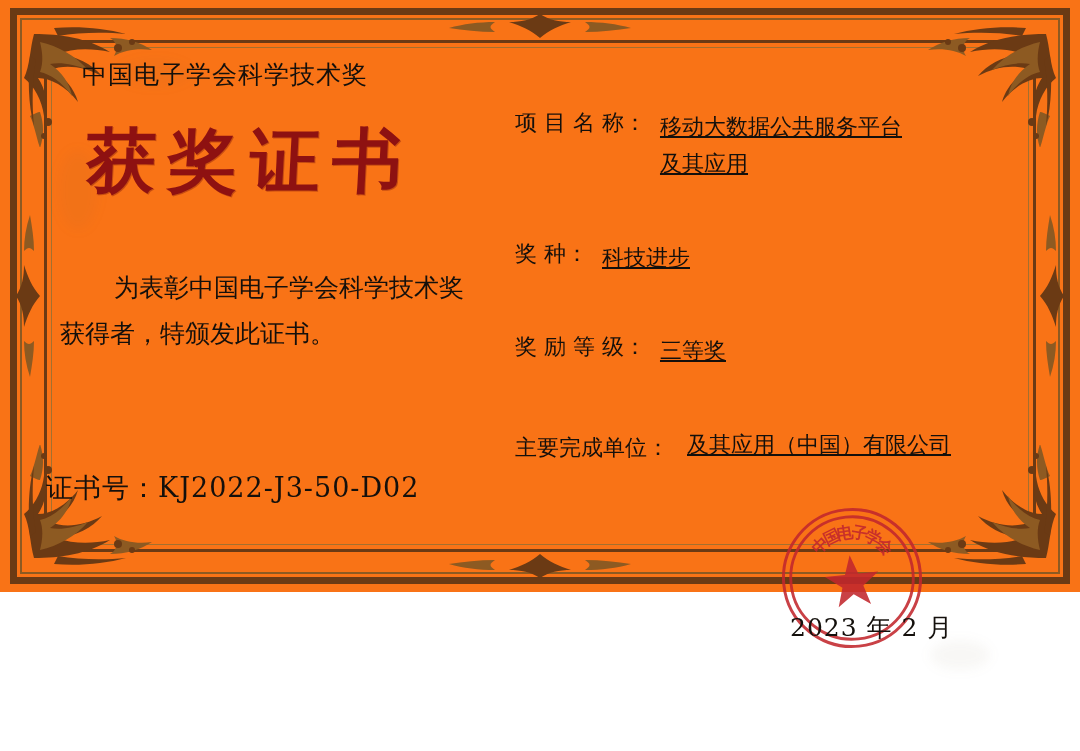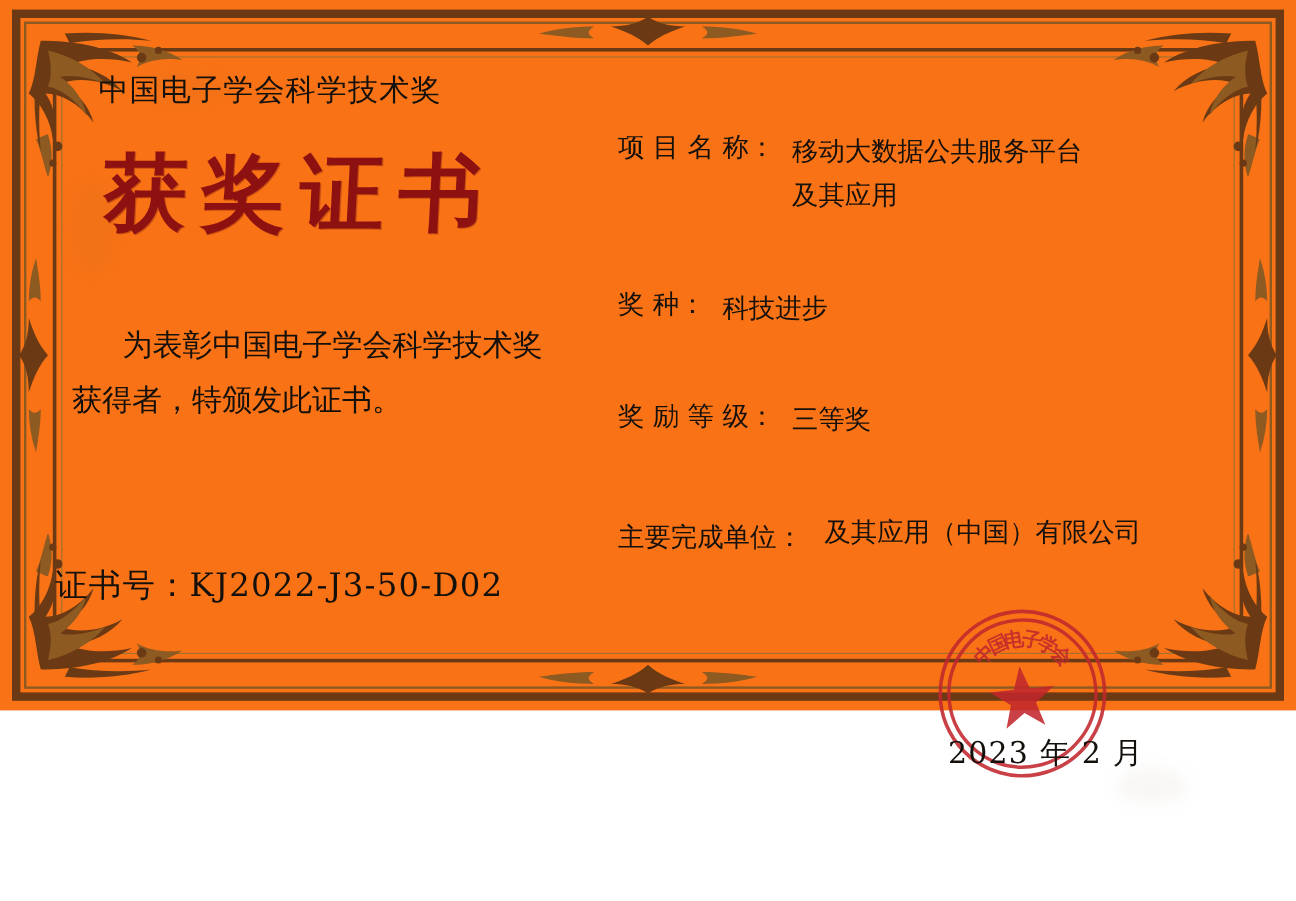--- a/index.html
+++ b/index.html
@@ -113,21 +113,21 @@
     transform: skewX(-3deg);
   }
 
   .body-text {
     margin-top: 56px;
     font-size: 25px;
     line-height: 1.85;
     color: #14100c;
     font-family: "DejaVu Serif", "Liberation Serif", serif;
   }
-  .body-text .l1 { margin-left: 42px; }
+  .body-text .l1 { margin-left: 54px; }
   .body-text .l2 { margin-left: 0px; }
 
   .cert-no {
     position: absolute;
     left: 46px;
     top: 470px;
     font-size: 27px;
     color: #14100c;
     letter-spacing: 1px;
     white-space: nowrap;
@@ -149,20 +149,21 @@
     font-size: 22px;
     margin-bottom: 56px;
   }
   .field .label {
     white-space: nowrap;
     flex: 0 0 auto;
   }
   .field .value {
     margin-left: 14px;
     line-height: 1.7;
+    text-decoration: underline;
   }
   .field .value .v2 { display: block; }
   .field.units { margin-bottom: 0; align-items: flex-end; }
   .field.units .value { margin-left: 18px; }
 
   
   .seal {
     position: absolute;
     left: 782px;
     top: 508px;

